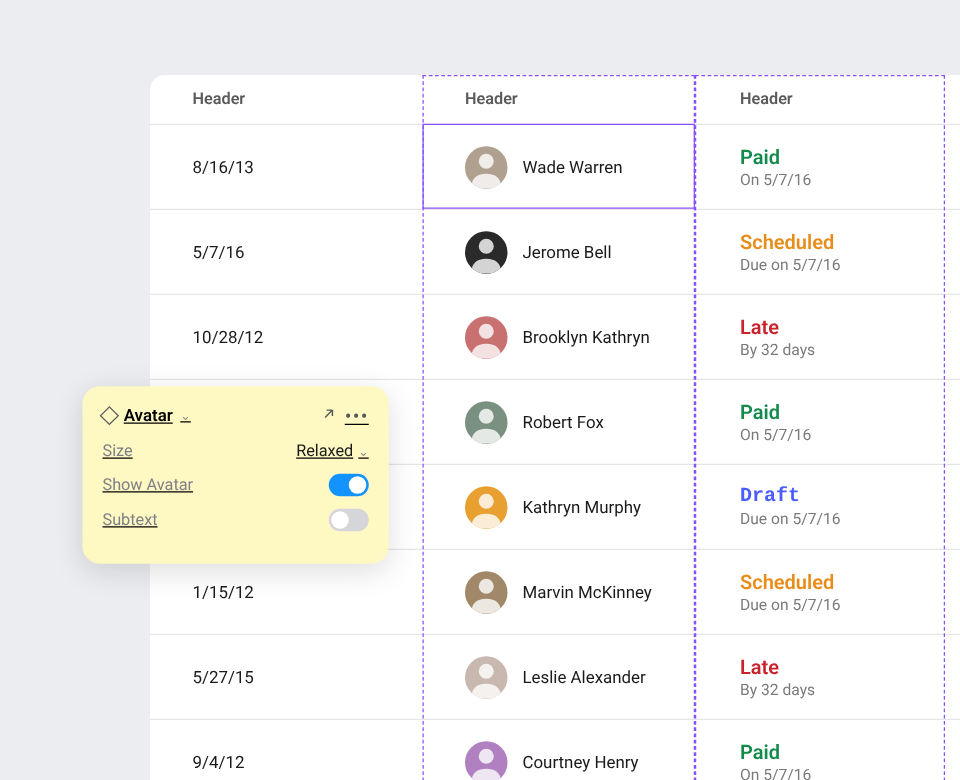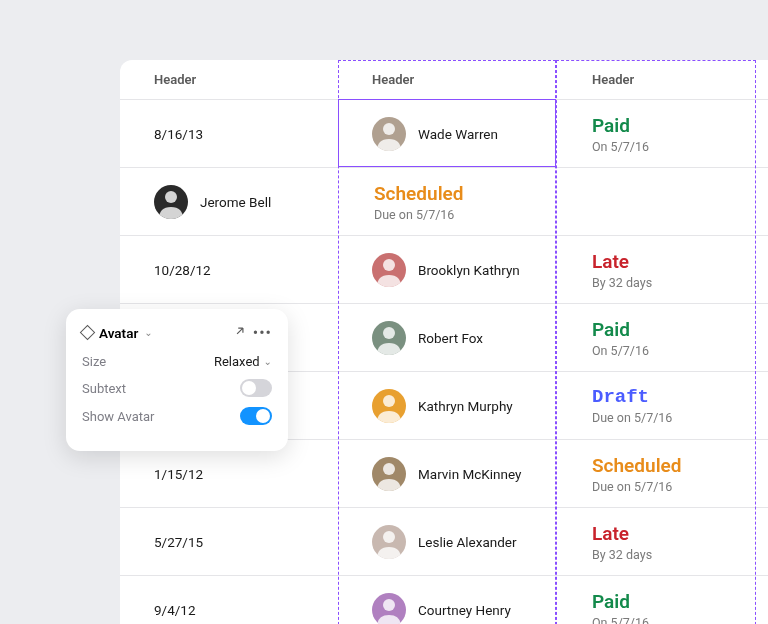--- a/index.html
+++ b/index.html
@@ -47,21 +47,21 @@
   margin-right: 12px;
   flex-shrink: 0;
   background: #ccc;
   display: flex;
   align-items: center;
   justify-content: center;
   font-size: 11px;
   color: #fff;
   overflow: hidden;
 }
-.status-label { font-size: 19px; font-weight: 600; }
+.status-label { font-size: 16px; font-weight: 600; }
 .status-sub { font-size: 12.5px; color: #7a7a7a; }
 .status-Paid { color: #138a4b; }
 .status-Scheduled { color: #e88c1a; }
 .status-Late { color: #c8232c; }
 .status-Draft { color: #4b5cff; font-family: Liberation Mono, monospace; }
 
 
 .dashed-col {
   position: absolute;
   left: 338px;
@@ -91,26 +91,27 @@
   border-left: 1px dashed #8a4fff;
   border-right: 1px dashed #8a4fff;
   border-top: 1px dashed #8a4fff;
   pointer-events: none;
 }
 
 .panel {
   position: absolute;
   left: 66px;
   top: 309px;
-  width: 222px;
-  background: #ffffff;
+  width: 245px;
+  background: #fef9c3;
   border-radius: 14px;
   box-shadow: 0 6px 24px rgba(0,0,0,0.13);
   padding: 14px 16px 16px 16px;
   font-size: 13px;
+  text-decoration: underline;
 }
 .panel-header {
   display: flex;
   align-items: center;
   gap: 6px;
   margin-bottom: 12px;
 }
 .panel-title { font-weight: 600; font-size: 13.5px; }
 .chev { font-size: 10px; color: #888; }
 .spacer { flex: 1; }
@@ -164,20 +165,21 @@
             </svg>
           </div>
           <span>Wade Warren</span>
         </div>
         <div class="col col-status">
           <div class="status-label status-Paid">Paid</div>
           <div class="status-sub">On 5/7/16</div>
         </div>
       </div>
       <div class="row">
+        <div class="col col-date">5/7/16</div>
         <div class="col col-name">
           <div class="avatar" style="background: rgb(42, 42, 42);">
             <svg viewBox="0 0 34 34">
               <circle cx="17" cy="12" r="6" fill="rgba(255,255,255,0.8)"></circle>
               <path d="M5 34 Q5 22 17 22 Q29 22 29 34 Z" fill="rgba(255,255,255,0.8)"></path>
             </svg>
           </div>
           <span>Jerome Bell</span>
         </div>
         <div class="col col-status">
@@ -300,25 +302,25 @@
         </svg>
     </span>
     <span class="dots">•••</span>
   </div>
   <div id="panel-body">
       <div class="panel-row">
         <span>Size</span>
         <span class="panel-value">Relaxed <span class="chev">⌄</span></span>
       </div>
       <div class="panel-row">
+        <span>Show Avatar</span>
+        <div class="toggle on">
+          <div class="knob"></div>
+        </div>
+      </div>
+      <div class="panel-row">
         <span>Subtext</span>
         <div class="toggle off">
           <div class="knob"></div>
         </div>
       </div>
-      <div class="panel-row">
-        <span>Show Avatar</span>
-        <div class="toggle on">
-          <div class="knob"></div>
-        </div>
-      </div>
     </div>
 </div>
 
 </body></html>

